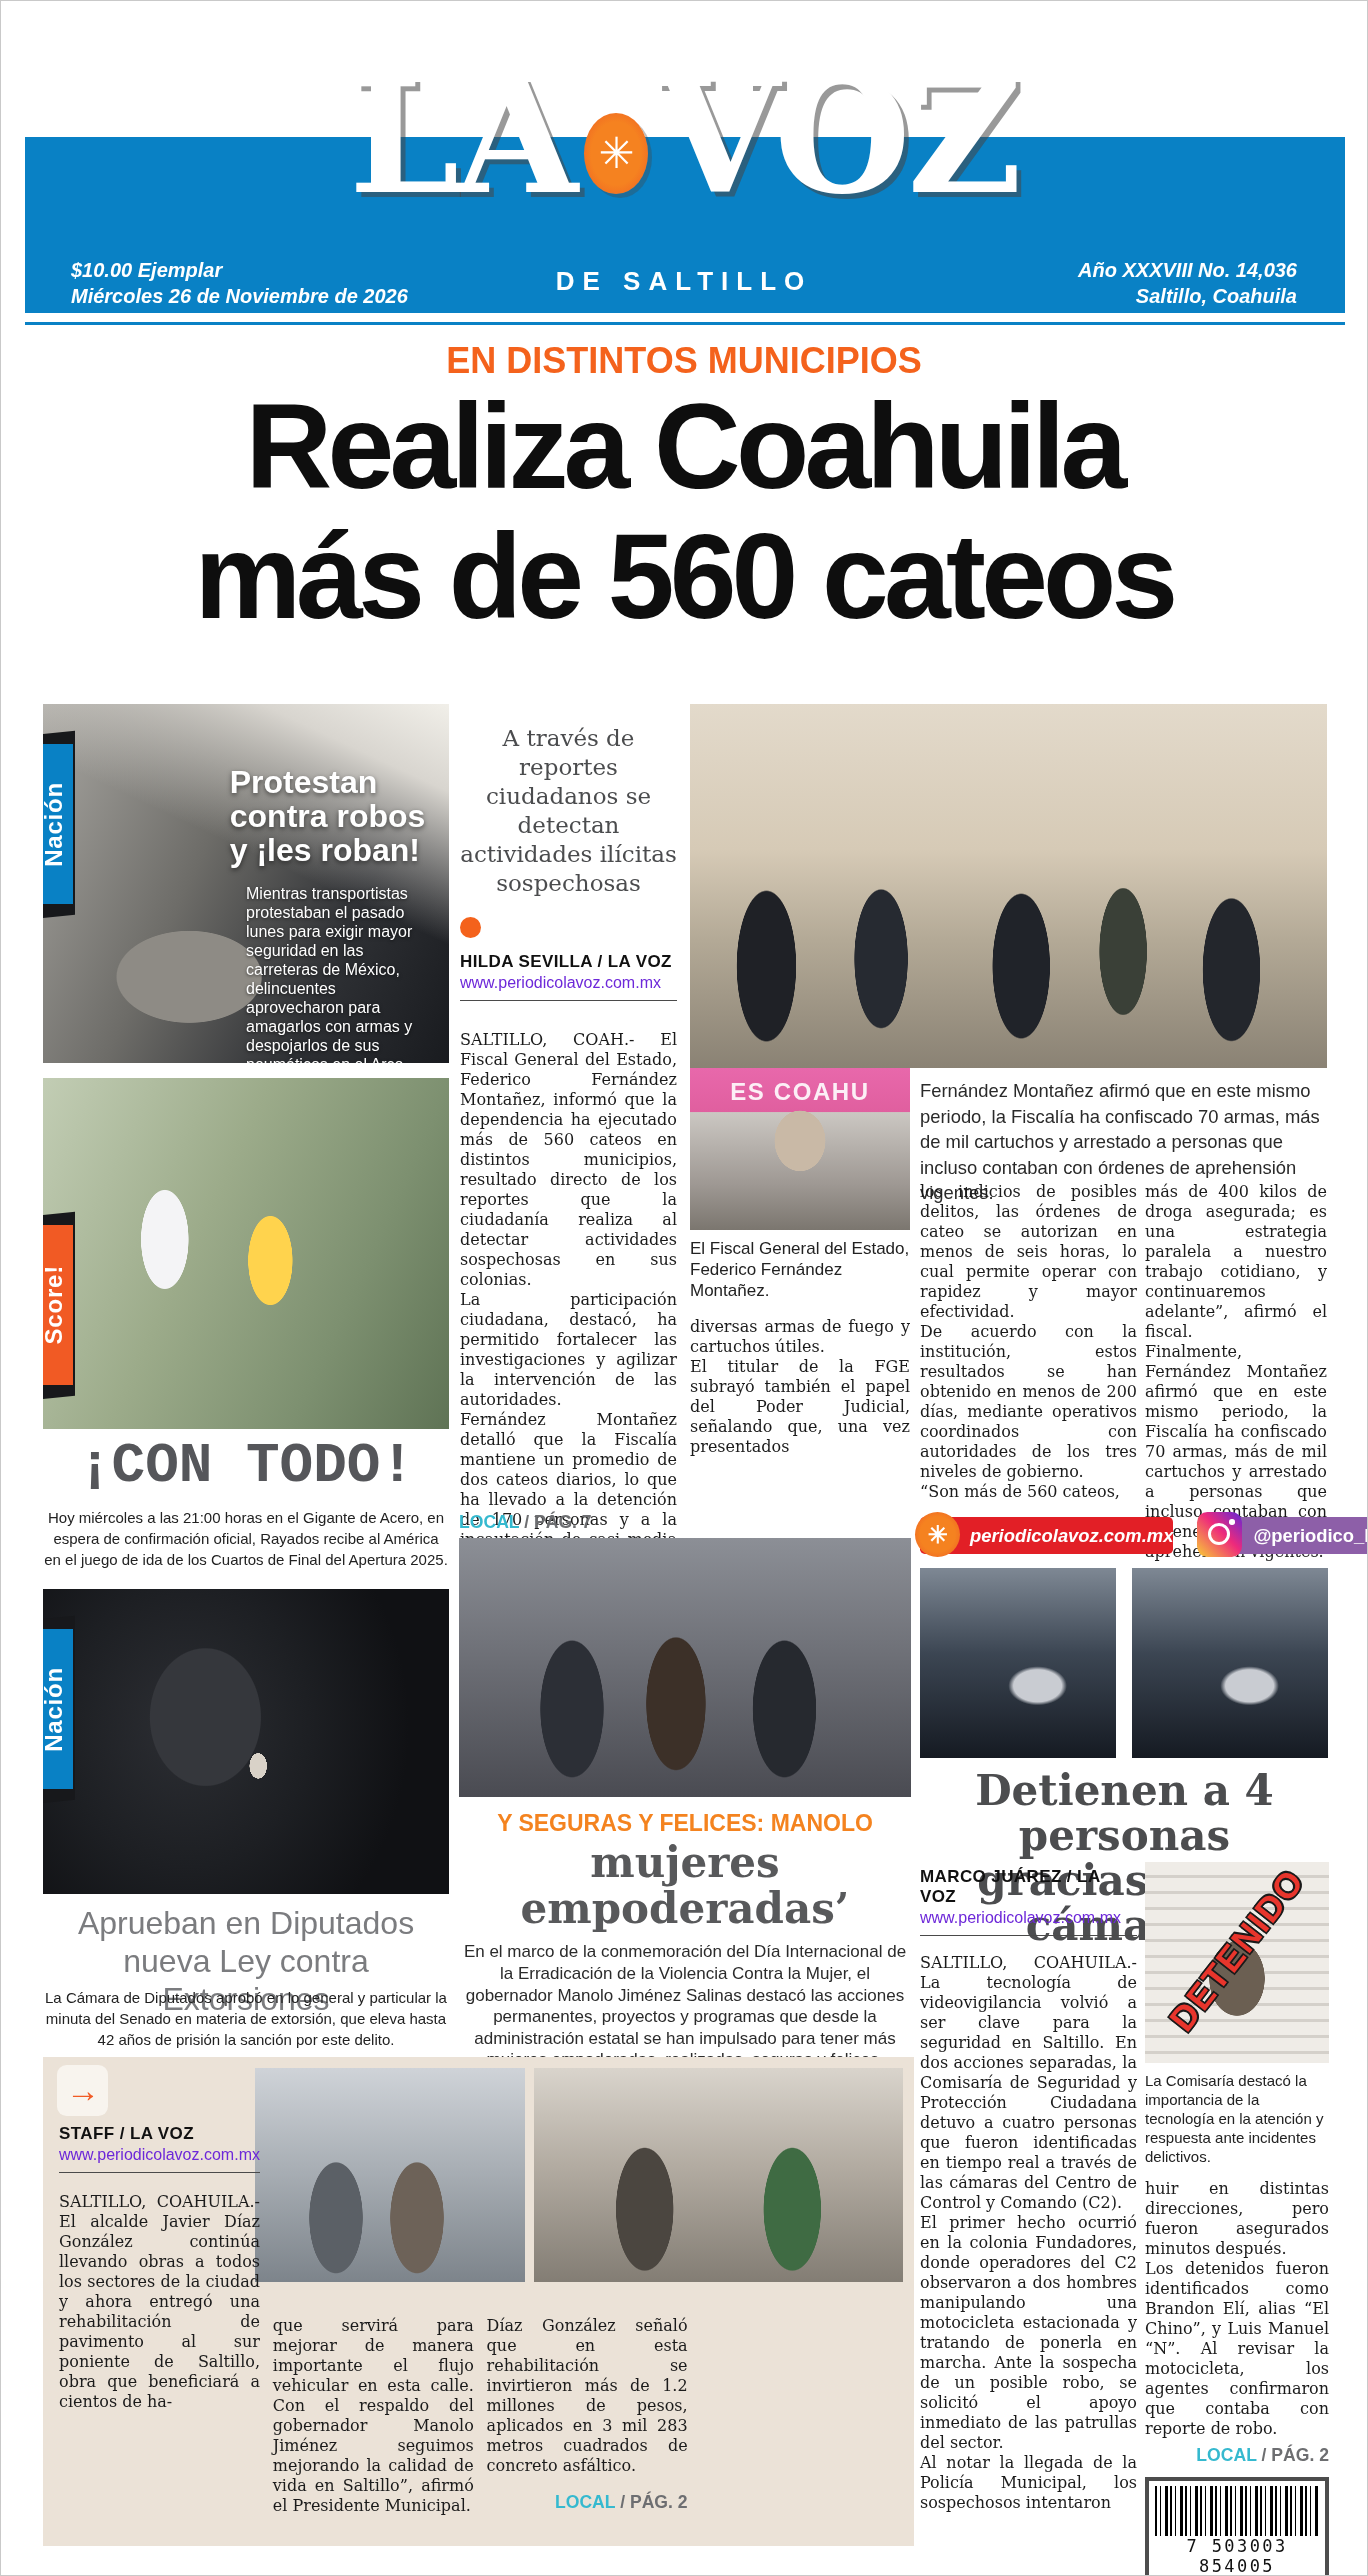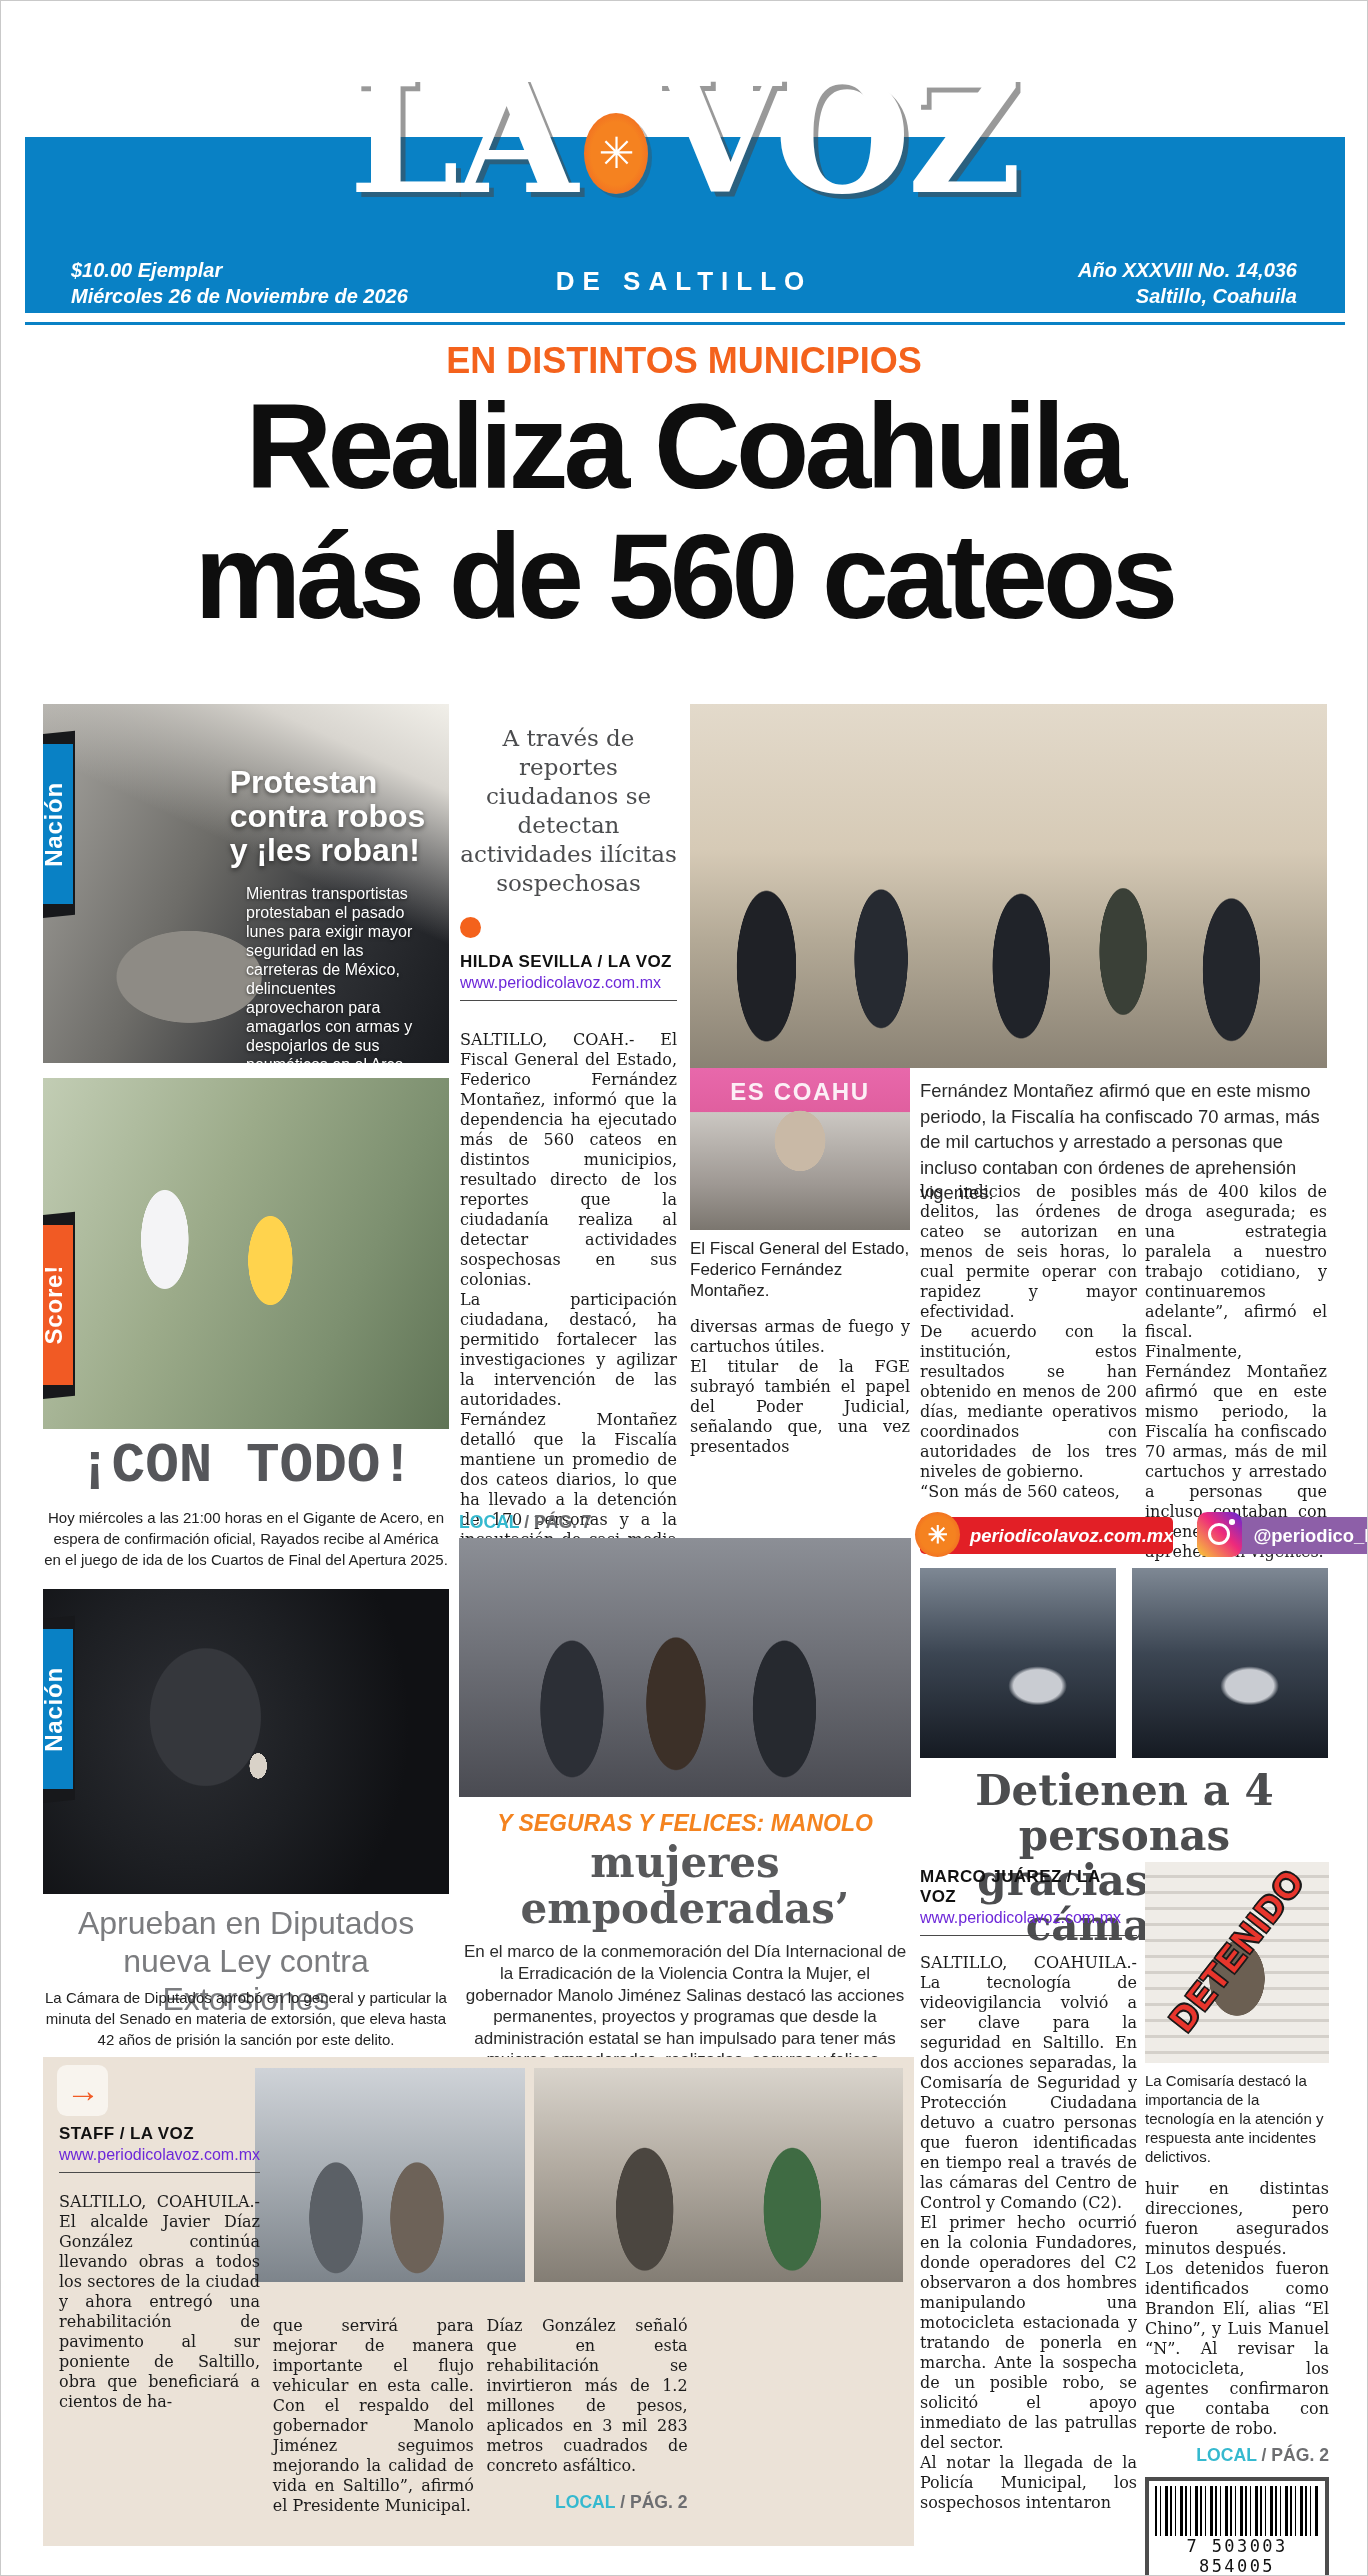--- a/index.html
+++ b/index.html
@@ -113,21 +113,21 @@
   .manolo { left:458px; top:1511px; width:452px; }
   .local-tag { font-weight:700; font-size:17.6px; }
   .local-tag .local { color:#35b9cf; }
   .local-tag .pg { color:#6d6e71; }
   .manolo-photo { margin-top:4.8px; width:452px; height:259px;
     background:
       radial-gradient(32px 69px at 25% 66%, #2c2f36 98%, rgba(0,0,0,0)),
       radial-gradient(30px 67px at 48% 64%, #3c3028 98%, rgba(0,0,0,0)),
       radial-gradient(32px 69px at 72% 66%, #26292f 98%, rgba(0,0,0,0)),
       linear-gradient(180deg,#8c8f96 0%, #6e7077 45%, #4a4b52 100%); }
-  .manolo-kick { margin-top:12.8px; text-align:center; font-weight:700; font-size:23px; color:#f4831f;font-style:italic; }
+  .manolo-kick { margin-top:12.8px; text-align:center; font-weight:700; font-size:23px; color:#f4831f; }
   .manolo-head { margin-top:3.2px; text-align:center; font-family:"DejaVu Serif", serif;
                  font-weight:700; font-size:42px; line-height:46px; color:#58595b; }
   .manolo-text { margin-top:9.6px; text-align:center; font-size:17px; line-height:21.6px; color:#2b2b2b; }
 
   
   .social { left:919px; top:1516px; width:409px; display:flex; gap:27px; }
   .pill { position:relative; height:37px; flex:1; border-radius:4.8px; display:flex;
           align-items:center; color:#fff; font-weight:700; font-size:18.4px; }
   .pill-red { background:#e21f26; padding-left:50px; font-style:italic; }
   .pill-purple { background:#8d5fa8; padding-left:53px; }

